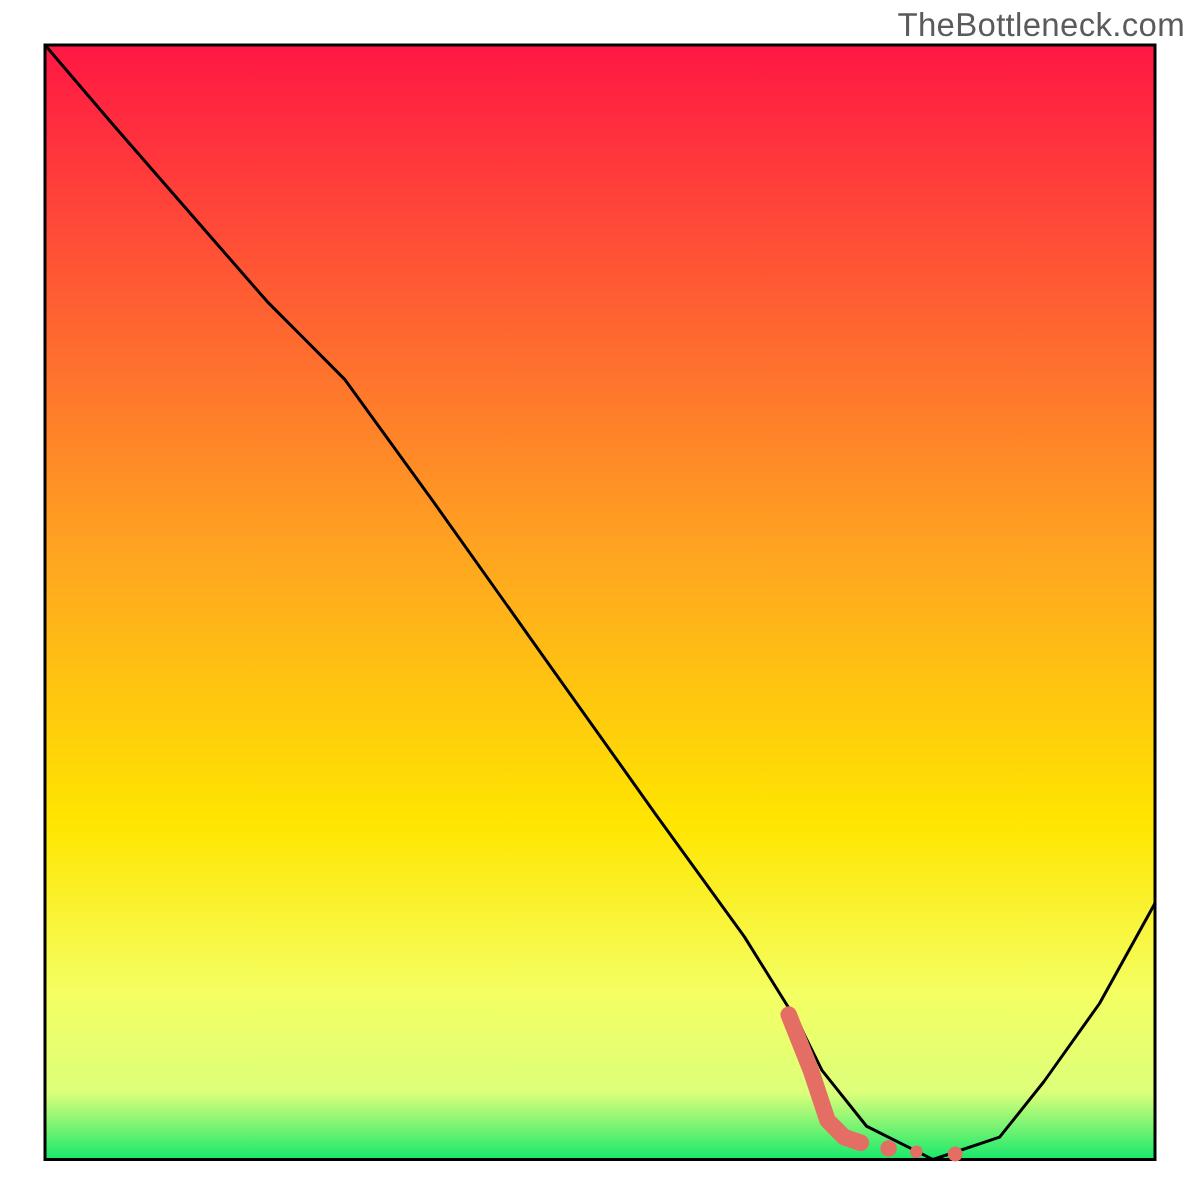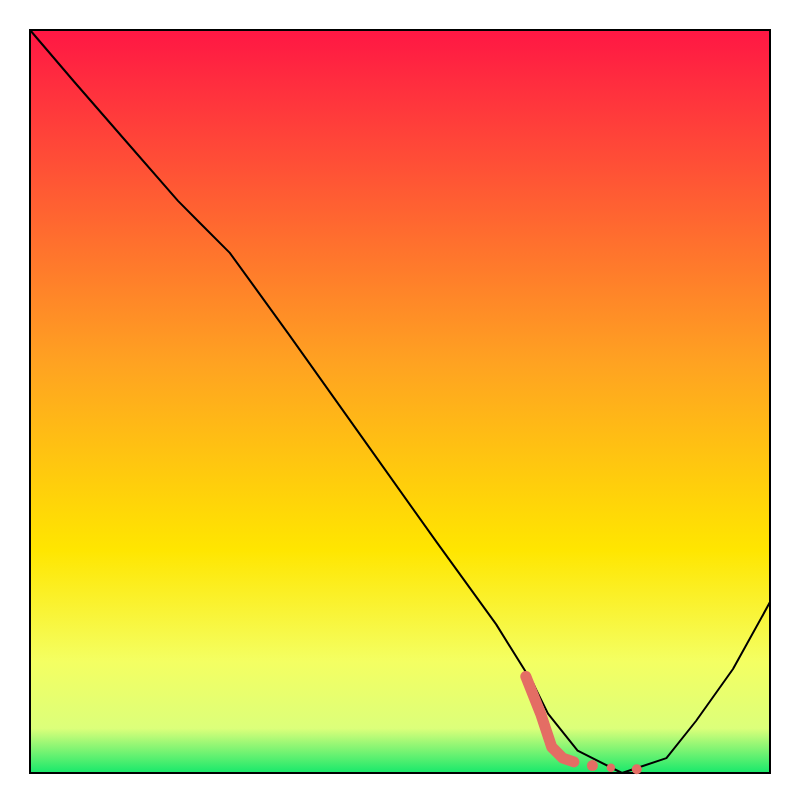--- a/index.html
+++ b/index.html
@@ -29,20 +29,21 @@
   svg.plot {
     position: absolute;
     left: 0;
     top: 0;
   }
 </style>
 </head>
 <body>
 
 <div class="chart-container">
+  <div class="watermark">TheBottleneck.com</div>
   <svg class="plot" width="800" height="800" viewBox="0 0 800 800">
     <defs>
       <linearGradient id="bg-grad" x1="0" y1="0" x2="0" y2="1">
           <stop offset="0%" stop-color="#ff1744"></stop>
           <stop offset="45%" stop-color="#ffa321"></stop>
           <stop offset="70%" stop-color="#ffe600"></stop>
           <stop offset="85%" stop-color="#f4ff62"></stop>
           <stop offset="94%" stop-color="#dcff7a"></stop>
           <stop offset="100%" stop-color="#17e86b"></stop>
         </linearGradient>

